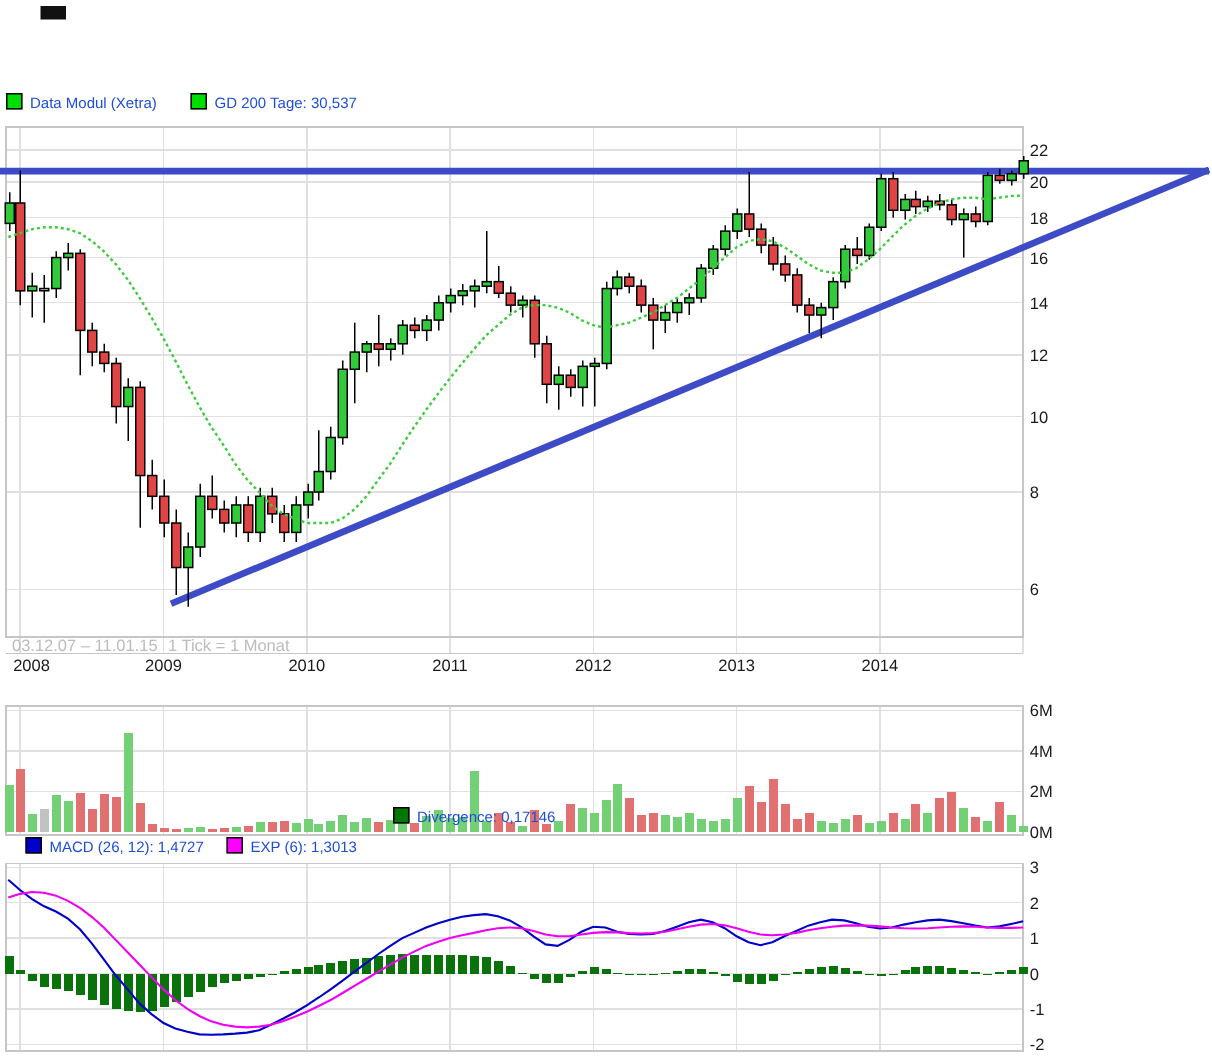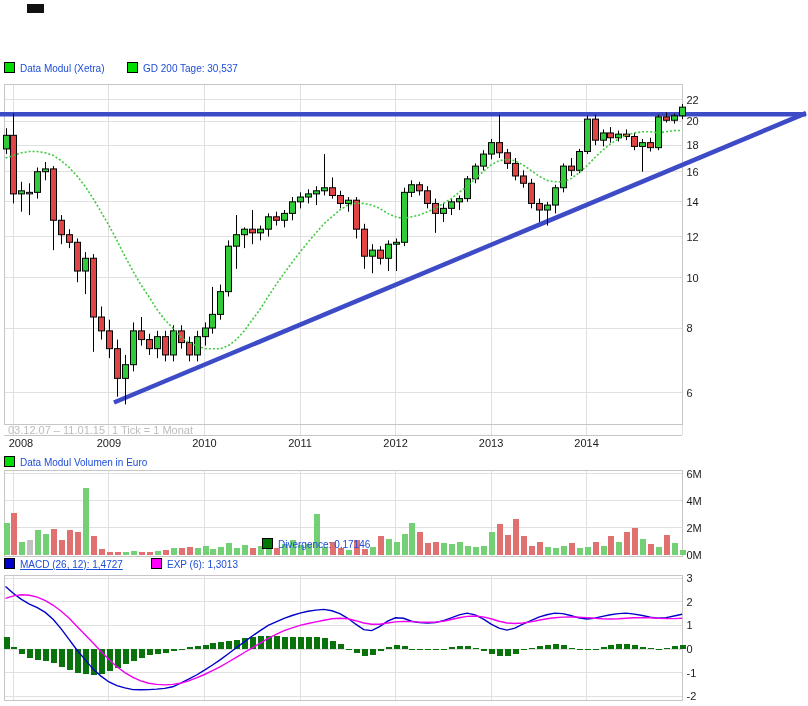--- a/index.html
+++ b/index.html
@@ -234,23 +234,20 @@
       <text x="112" y="350" class="dim">1 Tick = 1 Monat</text>
       <text x="21" y="363" text-anchor="middle">2008</text>
       <text x="108.98" y="363" text-anchor="middle">2009</text>
       <text x="204.5" y="363" text-anchor="middle">2010</text>
       <text x="300.02" y="363" text-anchor="middle">2011</text>
       <text x="395.54" y="363" text-anchor="middle">2012</text>
       <text x="491.06" y="363" text-anchor="middle">2013</text>
       <text x="586.58" y="363" text-anchor="middle">2014</text>
     </svg>
 
-  <div class="legend-item" style="left:4px;top:456px;">
-    <span class="sw" style="background: rgb(0, 221, 0);"></span><span>Data Modul Volumen in Euro</span>
-  </div>
 
   <svg id="volumeChart" width="808" height="105" style="top:455px;">
       <line x1="13.46" y1="15" x2="13.46" y2="101" stroke="#e0e0e0" stroke-width="1" shape-rendering="crispEdges"></line>
       <line x1="108.98" y1="15" x2="108.98" y2="101" stroke="#e0e0e0" stroke-width="1" shape-rendering="crispEdges"></line>
       <line x1="204.5" y1="15" x2="204.5" y2="101" stroke="#e0e0e0" stroke-width="1" shape-rendering="crispEdges"></line>
       <line x1="300.02" y1="15" x2="300.02" y2="101" stroke="#e0e0e0" stroke-width="1" shape-rendering="crispEdges"></line>
       <line x1="395.54" y1="15" x2="395.54" y2="101" stroke="#e0e0e0" stroke-width="1" shape-rendering="crispEdges"></line>
       <line x1="491.06" y1="15" x2="491.06" y2="101" stroke="#e0e0e0" stroke-width="1" shape-rendering="crispEdges"></line>
       <line x1="586.58" y1="15" x2="586.58" y2="101" stroke="#e0e0e0" stroke-width="1" shape-rendering="crispEdges"></line>
       <line x1="682.1" y1="15" x2="682.1" y2="101" stroke="#e0e0e0" stroke-width="1" shape-rendering="crispEdges"></line>
@@ -343,21 +340,21 @@
       <rect x="655.5" y="92.075" width="6" height="7.425000000000001" fill="#74d074" shape-rendering="crispEdges"></rect>
       <rect x="663.5" y="79.925" width="6" height="19.575" fill="#e17070" shape-rendering="crispEdges"></rect>
       <rect x="671.5" y="88.025" width="6" height="11.475" fill="#74d074" shape-rendering="crispEdges"></rect>
       <rect x="679.5" y="95.45" width="6" height="4.05" fill="#74d074" shape-rendering="crispEdges"></rect>
       <text x="686.5" y="22.5">6M</text>
       <text x="686.5" y="49.5">4M</text>
       <text x="686.5" y="76.5">2M</text>
       <text x="686.5" y="103.5">0M</text>
     </svg>
 
-  <div class="legend-item" style="left:4px;top:558px;text-decoration:underline;">
+  <div class="legend-item" style="left:17px;top:558px;">
     <span class="sw" style="background: rgb(0, 0, 204);"></span><span>MACD (26, 12): 1,4727</span>
   </div>
   <div class="legend-item" style="left:151px;top:558px;">
     <span class="sw" style="background: rgb(255, 0, 255);"></span><span>EXP (6): 1,3013</span>
   </div>
   <div class="legend-item" style="left:262px;top:538px;">
     <span class="sw" style="background: rgb(0, 119, 0);"></span><span>Divergence: 0,17146</span>
   </div>
 
   <svg id="macdChart" width="808" height="150" style="top:556px;">

